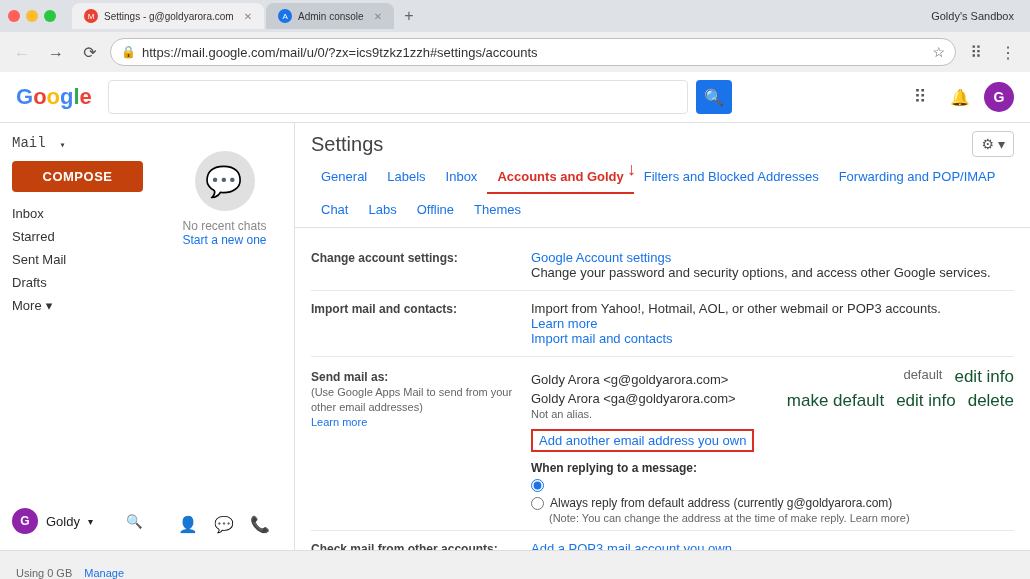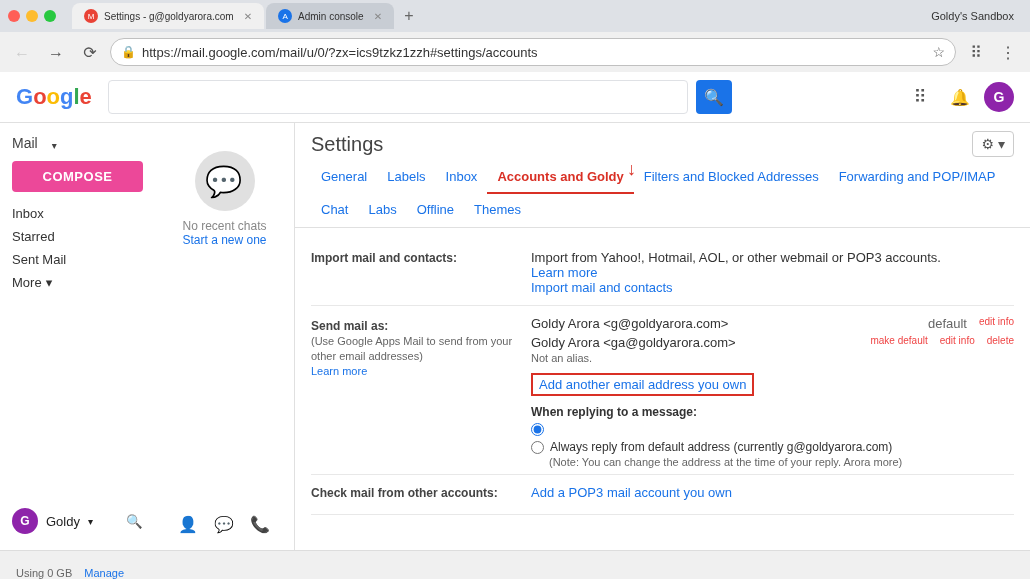--- a/index.html
+++ b/index.html
@@ -47,23 +47,23 @@
     .header-right { display: flex; align-items: center; gap: 8px; margin-left: auto; }
     .apps-btn { background: none; border: none; cursor: pointer; font-size: 18px; color: #555; width: 32px; height: 32px; display: flex; align-items: center; justify-content: center; }
     .bell-btn { background: none; border: none; cursor: pointer; font-size: 16px; color: #555; width: 32px; height: 32px; display: flex; align-items: center; justify-content: center; }
     .avatar { width: 30px; height: 30px; border-radius: 50%; background: #8e24aa; color: #fff; display: flex; align-items: center; justify-content: center; font-size: 14px; font-weight: bold; cursor: pointer; }
 
     
     .app-layout { display: flex; height: calc(579px - 32px - 40px - 52px - 28px); }
 
     
     .sidebar { width: 155px; background: #fff; padding: 8px 0; border-right: none; display: flex; flex-direction: column; }
-    .mail-label { display: flex; align-items: flex-end; gap: 14px; padding: 4px 12px; font-size: 14px; color: #444; font-weight: 500; cursor: pointer; }
+    .mail-label { display: flex; align-items: flex-end; gap: 14px; padding: 4px 12px; font-size: 14px; color: #444; font-weight: 500; cursor: pointer; font-family: Liberation Mono, monospace; }
     .mail-label .dropdown-arrow { font-size: 10px; }
-    .compose-btn { background: #ec4899; color: #fff; border: none; border-radius: 4px; padding: 8px 16px; font-size: 13px; font-weight: bold; cursor: pointer; margin: 6px 12px 10px; text-align: center; letter-spacing: 0.5px; }
+    .compose-btn { background: #c2410c; color: #fff; border: none; border-radius: 4px; padding: 8px 16px; font-size: 13px; font-weight: bold; cursor: pointer; margin: 6px 12px 10px; text-align: center; letter-spacing: 0.5px; }
     .sidebar-item { display: flex; align-items: center; padding: 4px 12px; font-size: 13px; color: #333; cursor: pointer; border-radius: 0 16px 16px 0; margin-right: 8px; }
     .more-item { display: flex; align-items: center; gap: 4px; padding: 4px 12px; font-size: 13px; color: #333; cursor: pointer; }
 
     
     .chat-panel { width: 140px; border-right: 1px solid #e0e0e0; display: flex; flex-direction: column; align-items: center; padding: 8px; }
     .chat-avatar-area { width: 60px; height: 60px; border-radius: 50%; background: #e0e0e0; display: flex; align-items: center; justify-content: center; margin-top: 20px; }
     .chat-avatar-icon { font-size: 30px; color: #bbb; }
     .no-recent { font-size: 12px; color: #888; margin-top: 8px; text-align: center; }
     .start-new { font-size: 12px; color: #1a73e8; cursor: pointer; text-align: center; }
     .chat-bottom-icons { display: flex; gap: 8px; margin-top: auto; padding-bottom: 4px; }
@@ -84,21 +84,21 @@
     .settings-body { padding: 12px 16px; }
     .section-row { display: flex; padding: 10px 0; border-bottom: 1px solid #e8e8e8; min-height: 40px; }
     .section-label { width: 220px; min-width: 220px; font-size: 13px; color: #444; padding-right: 16px; }
     .section-label strong { font-weight: bold; font-size: 12px; }
     .section-label .sublabel { font-size: 11px; color: #666; margin-top: 2px; }
     .section-content { flex: 1; font-size: 13px; color: #333; }
     .link { color: #1a73e8; text-decoration: none; cursor: pointer; }
     .link.red-box { border: 2px solid #d93025; padding: 2px 6px; display: inline-block; color: #1a73e8; }
     .small-text { font-size: 11px; color: #666; }
     .meta-right { margin-left: auto; display: flex; gap: 12px; align-items: flex-start; padding-left: 12px; }
-    .meta-link { color: #ef4444; cursor: pointer; font-size: 10px; }
+    .meta-link { color: #14532d; cursor: pointer; font-size: 17px; }
     .meta-label { color: #666; font-size: 13px; }
     .radio-row { display: flex; align-items: center; gap: 6px; margin-top: 4px; font-size: 12px; color: #333; }
     .radio-row input[type=radio] { accent-color: #1a73e8; }
 
     
     .arrow-overlay { position: relative; }
     .red-arrow { position: absolute; top: -18px; left: 310px; color: #d93025; font-size: 20px; transform: rotate(180deg); display: inline-block; }
 
     
     .footer-bar { background: #f0f0f0; height: 45px; display: flex; align-items: center; justify-content: space-between; padding: 0 16px; font-size: 11px; color: #666; border-top: 1px solid #ddd; }
@@ -171,20 +171,23 @@
     </div>
     <button class="compose-btn">COMPOSE</button>
     <div class="sidebar-item">
       <span>Inbox</span>
     </div>
     <div class="sidebar-item">
       <span>Starred</span>
     </div>
     <div class="sidebar-item">
       <span>Sent Mail</span>
+    </div>
+    <div class="sidebar-item">
+      <span>Drafts</span>
     </div>
     <div class="more-item">
       <span>More</span>
       <span>▾</span>
     </div>
     <div style="margin-top: auto; display: flex; align-items: center; padding: 8px 12px; gap: 8px;">
       <div style="width: 26px; height: 26px; border-radius: 50%; background: #8e24aa; color: #fff; display: flex; align-items: center; justify-content: center; font-size: 12px; font-weight: bold;">G</div>
       <span style="font-size: 13px;">Goldy</span>
       <span style="font-size: 10px;">▾</span>
       <button style="background: none; border: none; cursor: pointer; margin-left: auto;">🔍</button>
@@ -219,20 +222,29 @@
       <a class="settings-tab">Filters and Blocked Addresses</a>
       <a class="settings-tab">Forwarding and POP/IMAP</a>
       <a class="settings-tab">Chat</a>
       <a class="settings-tab">Labs</a>
       <a class="settings-tab">Offline</a>
       <a class="settings-tab">Themes</a>
     </div>
 
     <div class="settings-body">
 
+      <div class="section-row">
+        <div class="section-label">
+          <strong>Change account settings:</strong>
+        </div>
+        <div class="section-content">
+          <a class="link">Google Account settings</a><br>
+          <span>Change your password and security options, and access other Google services.</span>
+        </div>
+      </div>
 
       <div class="section-row">
         <div class="section-label">
           <strong>Import mail and contacts:</strong>
         </div>
         <div class="section-content">
           <span>Import from Yahoo!, Hotmail, AOL, or other webmail or POP3 accounts.</span><br>
           <a class="link">Learn more</a><br>
           <a class="link">Import mail and contacts</a>
         </div>
@@ -272,21 +284,21 @@
 
           <div>
             <strong style="font-size:12px;">When replying to a message:</strong>
             <div class="radio-row">
               <input type="radio" name="reply" checked="" style="">
             </div>
             <div class="radio-row">
               <input type="radio" name="reply" style="">
               <span>Always reply from default address (currently g@goldyarora.com)</span>
             </div>
-            <div class="small-text" style="margin-top:2px; margin-left:18px;">(Note: You can change the address at the time of your reply. Arora more)</div>
+            <div class="small-text" style="margin-top:2px; margin-left:18px;">(Note: You can change the address at the time of make reply. Learn more)</div>
           </div>
         </div>
       </div>
 
       <div class="section-row">
         <div class="section-label">
           <strong>Check mail from other accounts:</strong><br>
           
         </div>
         <div class="section-content">

